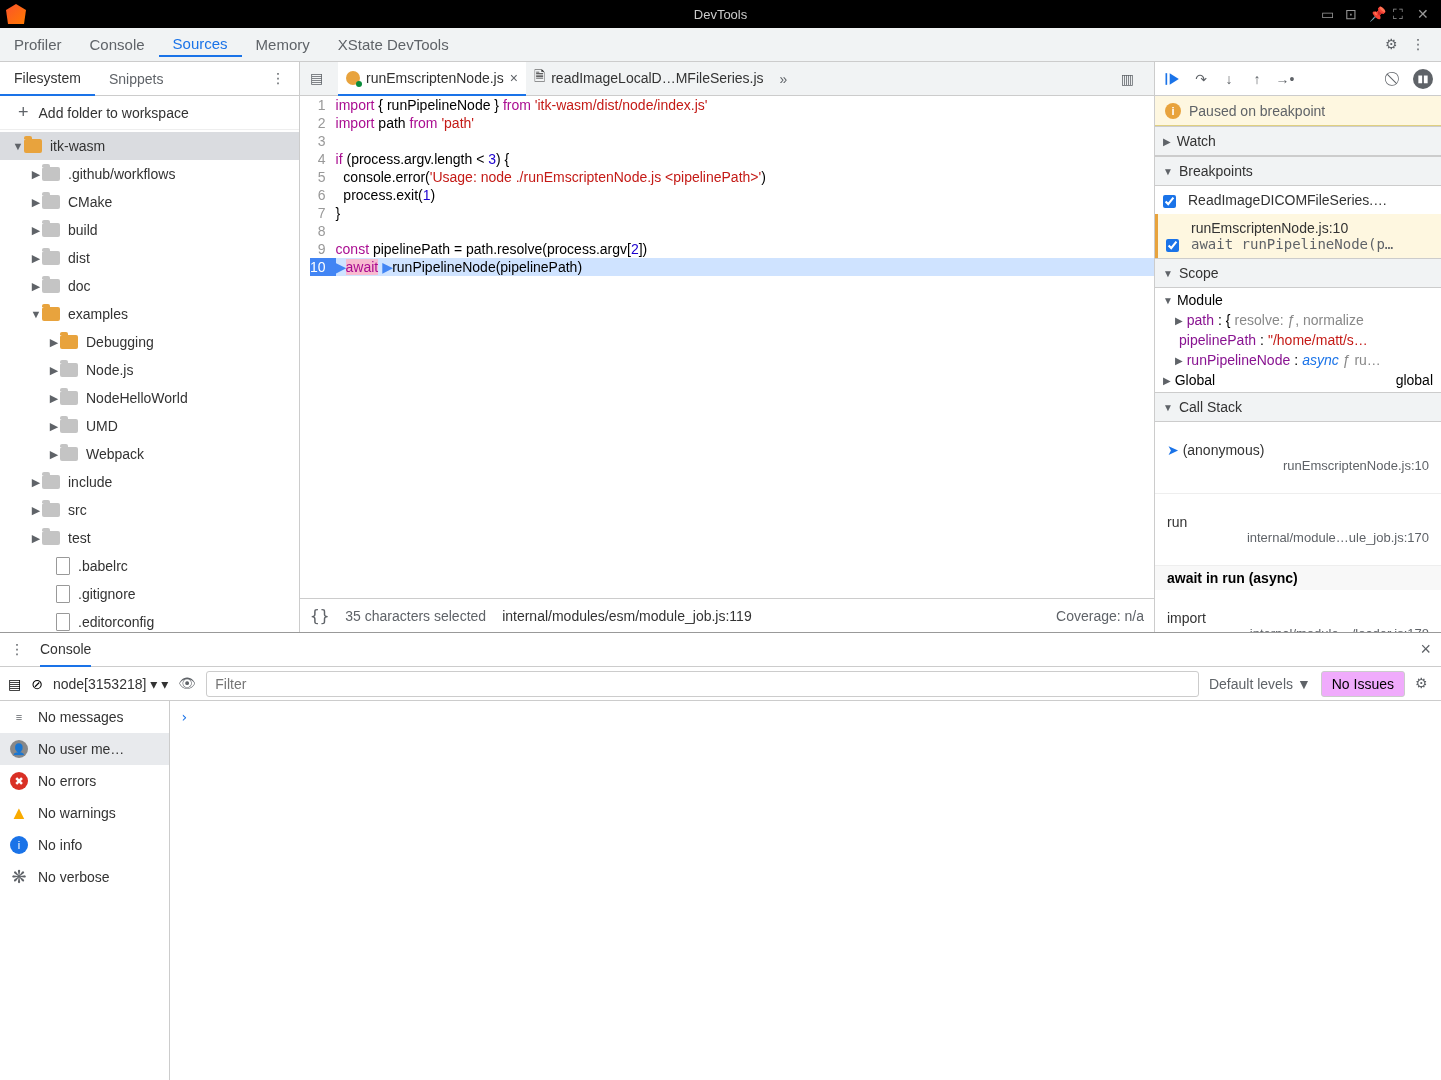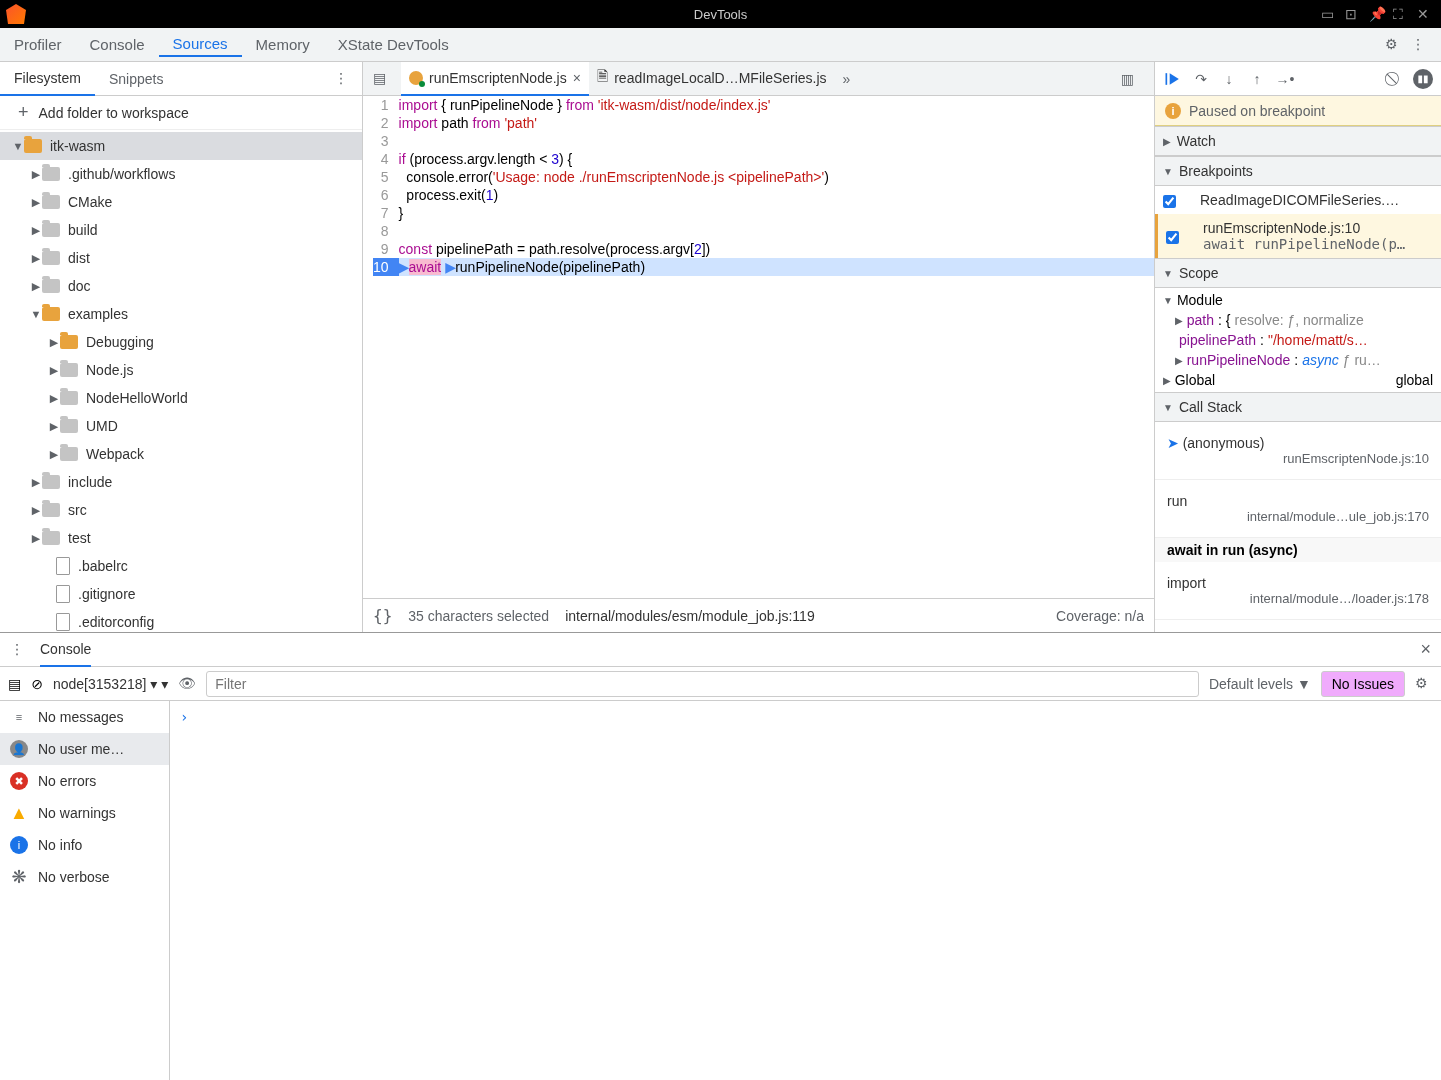--- a/index.html
+++ b/index.html
@@ -8,21 +8,21 @@
 .brave-logo{width:20px;height:20px;margin-left:6px;background:linear-gradient(135deg,#fb542b,#ff7a00);clip-path:polygon(50% 0,100% 30%,90% 100%,10% 100%,0 30%)}
 .titlebar-title{position:absolute;left:50%;transform:translateX(-50%);font-size:13px}
 .titlebar-icons{margin-left:auto;display:flex;gap:8px;padding-right:8px}
 .titlebar-icons span{width:16px;height:16px;color:#999}
 .main-tabs{background:#f1f3f4;height:34px;display:flex;align-items:center;border-bottom:1px solid #ccc}
 .main-tab{padding:0 14px;height:24px;display:flex;align-items:center;color:#5f6368;font-size:15px;cursor:pointer}
 .main-tab.active{color:#1a73e8;border-bottom:2px solid #1a73e8}
 .main-tabs-right{margin-left:auto;display:flex;gap:8px;padding-right:12px}
 .gear-icon,.dots-icon{width:18px;height:18px;color:#5f6368}
 .workspace{display:flex;flex:1;min-height:0}
-.left-panel{width:363px;border-right:1px solid #ccc;display:flex;flex-direction:column}
+.left-panel{width:300px;border-right:1px solid #ccc;display:flex;flex-direction:column}
 .left-tabs{height:34px;display:flex;align-items:center;border-bottom:1px solid #ccc}
 .left-tab{padding:0 14px;height:34px;display:flex;align-items:center;color:#5f6368}
 .left-tab.active{color:#333;border-bottom:2px solid #1a73e8}
 .left-tabs .dots-icon{margin-left:auto;margin-right:10px}
 .add-folder{height:34px;display:flex;align-items:center;padding-left:18px;color:#333;gap:10px;border-bottom:1px solid #eee}
 .plus-icon{font-size:18px;color:#5f6368}
 .tree{flex:1;overflow:auto;padding-top:2px}
 .tree-row{height:28px;display:flex;align-items:center;color:#333;white-space:nowrap}
 .tree-row.selected{background:#dadce0}
 .expand{width:12px;text-align:center;color:#5f6368;font-size:11px}
@@ -58,31 +58,31 @@
 .right-panel{width:286px;display:flex;flex-direction:column;overflow:hidden}
 .debug-controls{height:34px;display:flex;align-items:center;gap:8px;border-bottom:1px solid #ccc;padding:0 8px}
 .dbg-btn{width:20px;height:20px;color:#5f6368;display:flex;align-items:center;justify-content:center}
 .dbg-btn.play{color:#1a73e8}
 .dbg-right{margin-left:auto;display:flex;gap:8px}
 .dbg-pause{background:#5f6368;color:#fff;width:20px;height:20px;border-radius:50%;display:flex;align-items:center;justify-content:center;font-size:10px}
 .paused-banner{background:#fef7e0;height:30px;display:flex;align-items:center;padding:0 10px;gap:8px;color:#5f6368;border-bottom:1px solid #e0d080}
 .info-icon{width:16px;height:16px;border-radius:50%;background:#e8a33d;color:#fff;display:flex;align-items:center;justify-content:center;font-size:11px;font-weight:bold}
 .sect-header{height:30px;background:#f1f3f4;border-top:1px solid #ccc;border-bottom:1px solid #ccc;display:flex;align-items:center;padding:0 8px;gap:6px;color:#333}
 .sect-expand{font-size:10px;color:#5f6368}
-.bp-item{display:flex;align-items:center;padding:6px 8px;gap:24px;font-size:13px}
+.bp-item{display:flex;align-items:flex-end;padding:6px 8px;gap:12px;font-size:13px}
 .bp-item.highlight{background:#fef7e0;border-left:3px solid #e8a33d}
 .bp-item input{margin-top:2px;accent-color:#1a73e8}
 .bp-text{flex:1;overflow:hidden}
 .bp-loc{color:#333}
 .bp-code{color:#5f6368;font-family:monospace}
 .scope-content{padding:2px 0;font-family:monospace;font-size:14px}
 .scope-row{padding:2px 8px;display:flex;align-items:center;gap:4px;white-space:nowrap;overflow:hidden}
 .prop{color:#881391}.val-fn{color:#888;}.val-str{color:#c41a16}.val-kw{color:#1a73e8;font-style:italic}
 .callstack{flex:1;overflow:auto}
-.cs-item{padding:13px 12px;border-bottom:1px solid #eee}
+.cs-item{padding:20px 12px;border-bottom:1px solid #eee}
 .cs-name{color:#333}
 .cs-loc{color:#5f6368;font-size:13px;text-align:right}
 .cs-item.current .cs-name::before{content:"➤ ";color:#1a73e8}
 .cs-async{padding:4px 12px;font-weight:bold;background:#f8f8f8}
 .console-panel{border-top:1px solid #999;display:flex;flex-direction:column;height:448px}
 .console-tabs{height:34px;border-bottom:1px solid #ccc;display:flex;align-items:center;padding:0 10px;gap:12px}
 .console-tab{height:34px;display:flex;align-items:center;color:#333;border-bottom:2px solid #1a73e8}
 .console-close{margin-left:auto;font-size:18px;color:#5f6368}
 .console-toolbar{height:34px;border-bottom:1px solid #ccc;display:flex;align-items:center;padding:0 8px;gap:10px}
 .ctx-select{border:none;background:none;color:#333;font-size:14px}

